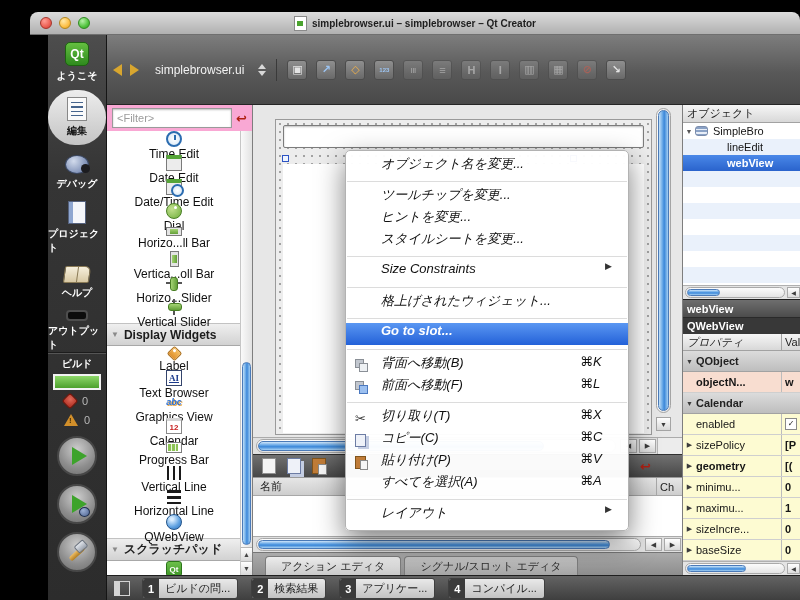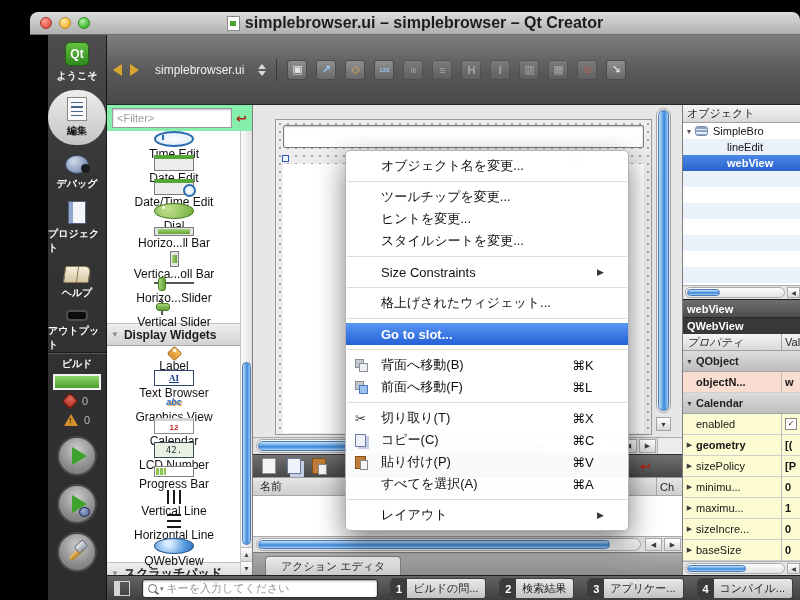--- a/index.html
+++ b/index.html
@@ -7,21 +7,21 @@
        font-family:"Liberation Sans","DejaVu Sans",sans-serif;-webkit-font-smoothing:antialiased;}
   #window{position:absolute;left:30px;top:12px;width:770px;height:588px;}
   
   .titlebar{height:22px;background:linear-gradient(#dcdcdc,#b0b0b0);border-radius:8px 8px 0 0;
             border-bottom:1px solid #6f6f6f;display:flex;align-items:center;position:relative;}
   .lights{position:absolute;left:10px;top:5px;display:flex;gap:7px;}
   .light{width:12px;height:12px;border-radius:50%;}
   .light.red{background:radial-gradient(circle at 35% 30%,#ff9d94,#ec6054 60%,#c93a30);border:1px solid #a5352c;box-sizing:border-box;}
   .light.yellow{background:radial-gradient(circle at 35% 30%,#ffe9a8,#fdbf45 60%,#d99a1e);border:1px solid #b3871f;box-sizing:border-box;}
   .light.green{background:radial-gradient(circle at 35% 30%,#b6f0a8,#52c43f 60%,#2f9c22);border:1px solid #2f8a20;box-sizing:border-box;}
-  .titletext{margin:0 auto;font-size:16px;font-weight:bold;color:#1d1d1d;display:flex;align-items:center;gap:5px;}
+  .titletext{margin:0 auto;font-size:10px;font-weight:bold;color:#1d1d1d;display:flex;align-items:center;gap:5px;}
   .doc-ic{width:11px;height:13px;background:#fff;border:1px solid #8a8a8a;position:relative;}
   .doc-ic:after{content:"";position:absolute;left:2px;top:4px;width:6px;height:5px;background:#4aa32e;}
   
   .wbody{display:flex;height:566px;}
   .black-strip{width:18px;background:#000;}
   .mode-col{width:58px;background:linear-gradient(180deg,#4d4d4d,#353535 25%,#2c2c2c);
             border-right:1px solid #151515;display:flex;flex-direction:column;align-items:center;flex:none;}
   .main-col{flex:1;display:flex;flex-direction:column;min-width:0;}
   
   .nav-toolbar{height:37px;background:linear-gradient(#7d7d7d,#585858 55%,#494949);
@@ -70,30 +70,30 @@
           background:radial-gradient(circle at 50% 32%,#cdcdcd,#8d8d8d 60%,#6e6e6e);
           border:2px solid #474747;box-sizing:border-box;display:flex;align-items:center;justify-content:center;}
   .runbtn .tri{width:0;height:0;border-top:9px solid transparent;border-bottom:9px solid transparent;border-left:15px solid #3da32b;margin-left:4px;}
   .runbtn .bug{position:absolute;right:5px;bottom:5px;width:9px;height:8px;border-radius:50%;background:radial-gradient(circle at 35% 30%,#9cb0d4,#4c6290);border:1px solid #20304e;}
   .runbtn .rod{position:absolute;left:9px;top:17px;width:18px;height:5px;border-radius:2px;background:linear-gradient(#edbd66,#b27c1e);transform:rotate(-42deg);}
   .runbtn .head{position:absolute;right:8px;top:8px;width:10px;height:7px;border-radius:2px;background:linear-gradient(#e2e6ec,#9aa2ae);border:1px solid #6c7480;transform:rotate(-42deg);}
   
   .content{flex:1;display:flex;min-height:0;}
   
   .widget-box{width:145px;background:#fff;border-right:1px solid #7e7e7e;display:flex;flex-direction:column;position:relative;flex:none;}
-  .filter-row{height:26px;display:flex;align-items:center;padding:0 5px;background:#86efac;flex:none;gap:4px;}
+  .filter-row{height:26px;display:flex;align-items:center;padding:0 5px;background:#f9a8d4;flex:none;gap:4px;}
   .filter-input{flex:1;height:16px;border:1px solid #9a9a9a;background:#fff;color:#9c9c9c;font-size:11px;
                 padding:1px 4px;box-shadow:inset 0 1px 2px rgba(0,0,0,.25);display:flex;align-items:center;}
   .red-undo{color:#b01f12;font-size:13px;font-weight:bold;line-height:1;}
   #wlist{flex:1;overflow:hidden;padding-right:11px;}
   .wrow{height:24px;display:flex;align-items:center;font-size:12px;color:#101010;flex-direction:column;}
   .whdr{height:21px;background:linear-gradient(#efefef,#d2d2d2);border-top:1px solid #c2c2c2;border-bottom:1px solid #a8a8a8;
         display:flex;align-items:center;font-size:12px;font-weight:bold;color:#1c1c1c;}
   .whdr .tri{color:#8a8a8a;font-size:8px;margin:0 5px 0 4px;}
-  .wicon{width:40px;height:16px;margin:0 9px 0 9px;position:relative;flex:none;box-sizing:border-box;
+  .wicon{width:16px;height:16px;margin:0 9px 0 9px;position:relative;flex:none;box-sizing:border-box;
          display:flex;align-items:center;justify-content:center;}
   .i-time-edit{border:2px solid #2b6cb0;border-radius:50%;background:radial-gradient(#fff,#d4e6f6);}
   .i-time-edit:after{content:"";width:2px;height:5px;background:#2b6cb0;position:absolute;left:6px;top:2px;}
   .i-date-edit{background:#ececec;border:1px solid #7a7a7a;border-top:4px solid #56a538;}
   .i-datetime-edit{background:#ececec;border:1px solid #7a7a7a;border-top:4px solid #56a538;}
   .i-datetime-edit:after{content:"";position:absolute;right:-3px;bottom:-3px;width:9px;height:9px;border-radius:50%;
         background:radial-gradient(#fff,#cfe2f4);border:2px solid #2b6cb0;}
   .i-dial{border-radius:50%;background:radial-gradient(circle at 35% 35%,#c2e090,#6fae3a);border:1px solid #497f24;}
   .i-dial:after{content:"";position:absolute;left:7px;top:2px;width:3px;height:3px;border-radius:50%;background:#fff;}
   .i-hscroll{height:9px!important;border:1px solid #7a7a7a;background:#e4e4e4;align-self:center;}
@@ -206,21 +206,21 @@
   .magcaret{font-size:7px;color:#6a6a6a;}
   .ph{color:#949494;font-size:11px;white-space:nowrap;overflow:hidden;}
   #out-buttons{display:flex;gap:13px;align-items:center;}
   .ob{height:19px;display:flex;align-items:center;background:linear-gradient(#e9e9e9,#c3c3c3);
       border:1px solid #3f3f3f;border-radius:3px;font-size:11px;color:#1c1c1c;overflow:hidden;white-space:nowrap;}
   .ob .num{background:#3b3b3b;color:#fff;font-weight:bold;width:16px;align-self:stretch;display:flex;align-items:center;justify-content:center;font-size:11px;}
   .ob .lbl{padding:0 7px 0 6px;}
   
   #ctx-menu{position:absolute;left:345px;top:150px;width:284px;background:rgba(255,255,255,.97);
         border:1px solid #b2b2b2;border-radius:5px;box-shadow:0 10px 28px rgba(0,0,0,.5);padding:4px 0;z-index:50;box-sizing:border-box;}
-  .mi{height:22px;display:flex;align-items:center;font-size:13px;color:#101010;padding:0 24px 0 9px;}
+  .mi{height:22px;display:flex;font-size:13px;color:#101010;padding:0 16px 0 9px;font-style:italic;}
   .mi .ic{width:26px;flex:none;display:flex;align-items:center;justify-content:flex-start;}
   .mi .lbl{flex:1;white-space:nowrap;overflow:hidden;}
   .mi .sc{width:32px;text-align:left;margin-left:6px;flex:none;}
   .mi .sub{flex:none;font-size:9px;color:#333;}
   .mi.hl{background:linear-gradient(#5a97f2,#2361d8);color:#fff;font-weight:bold;}
   .msep{height:1px;background:#dcdcdc;margin:4px 1px;}
   .lay{position:relative;width:13px;height:13px;}
   .lay i{position:absolute;width:7px;height:7px;border:1px solid #8a8f96;background:#c2c7cf;}
   .lay i.b{left:0;top:0;}
   .lay i.f{right:0;bottom:0;background:#eef1f4;}
@@ -383,24 +383,20 @@
               </div>
               <div class="wrow">
                 <span class="wicon i-graphics-view">abc</span>
                 <span>Graphics View</span>
               </div>
               <div class="wrow">
                 <span class="wicon i-calendar">12</span>
                 <span>Calendar</span>
               </div>
               <div class="wrow">
-                <span class="wicon i-lcd">42.</span>
-                <span>LCD Number</span>
-              </div>
-              <div class="wrow">
                 <span class="wicon i-progress"></span>
                 <span>Progress Bar</span>
               </div>
               <div class="wrow">
                 <span class="wicon i-vline"></span>
                 <span>Vertical Line</span>
               </div>
               <div class="wrow">
                 <span class="wicon i-hline"></span>
                 <span>Horizontal Line</span>
@@ -458,20 +454,21 @@
           <div class="ae-body"></div>
           <div class="hscroll-row" style="height:15px;">
             <div class="hs-track">
                 <div class="hs-thumb" style="width:92%;"></div>
               </div>
             <div class="hs-btn">◀</div>
             <div class="hs-btn">▶</div>
           </div>
           <div class="ae-tabs" id="ae-tabs">
               <div class="tab active">アクション エディタ</div>
+              <div class="tab">シグナル/スロット エディタ</div>
             </div>
         </div>
         <div class="right-col">
           <div class="panel-hdr">オブジェクト</div>
           <div id="obj-tree">
               <div class="trow">
                 <span class="exp">▼</span>
                 <span class="stack-ic"></span>
                 <span>SimpleBro</span>
               </div>
@@ -523,27 +520,27 @@
               </div>
               <div class="prow bg-yellow">
                 <span class="gut"></span>
                 <span class="nm">enabled</span>
                 <span class="vl">
                   <span class="cbx">✓</span>
                 </span>
               </div>
               <div class="prow bg-yellow">
                 <span class="gut">▶</span>
+                <span class="nm">sizePolicy</span>
+                <span class="vl">[P</span>
+              </div>
+              <div class="prow bg-yellow">
+                <span class="gut">▶</span>
                 <span class="nm bold">geometry</span>
                 <span class="vl">[(</span>
-              </div>
-              <div class="prow bg-yellow">
-                <span class="gut">▶</span>
-                <span class="nm">sizePolicy</span>
-                <span class="vl">[P</span>
               </div>
               <div class="prow bg-yellow">
                 <span class="gut">▶</span>
                 <span class="nm">minimu...</span>
                 <span class="vl">0</span>
               </div>
               <div class="prow bg-yellow">
                 <span class="gut">▶</span>
                 <span class="nm">maximu...</span>
                 <span class="vl">1</span>
@@ -562,25 +559,20 @@
           <div class="mini-scroll">
             <div class="ms-track">
                 <div class="ms-thumb" style="width:60%;"></div>
               </div>
             <div class="ms-btn">◀</div>
           </div>
         </div>
       </div>
       <div class="statusbar">
         <span class="tgl"></span>
-        <div class="searchbox">
-          <span class="mag"></span>
-          <span class="magcaret">▾</span>
-          <span class="ph">キーを入力してください</span>
-        </div>
         <div id="out-buttons">
             <div class="ob">
               <span class="num">1</span>
               <span class="lbl">ビルドの問...</span>
             </div>
             <div class="ob">
               <span class="num">2</span>
               <span class="lbl">検索結果</span>
             </div>
             <div class="ob">

